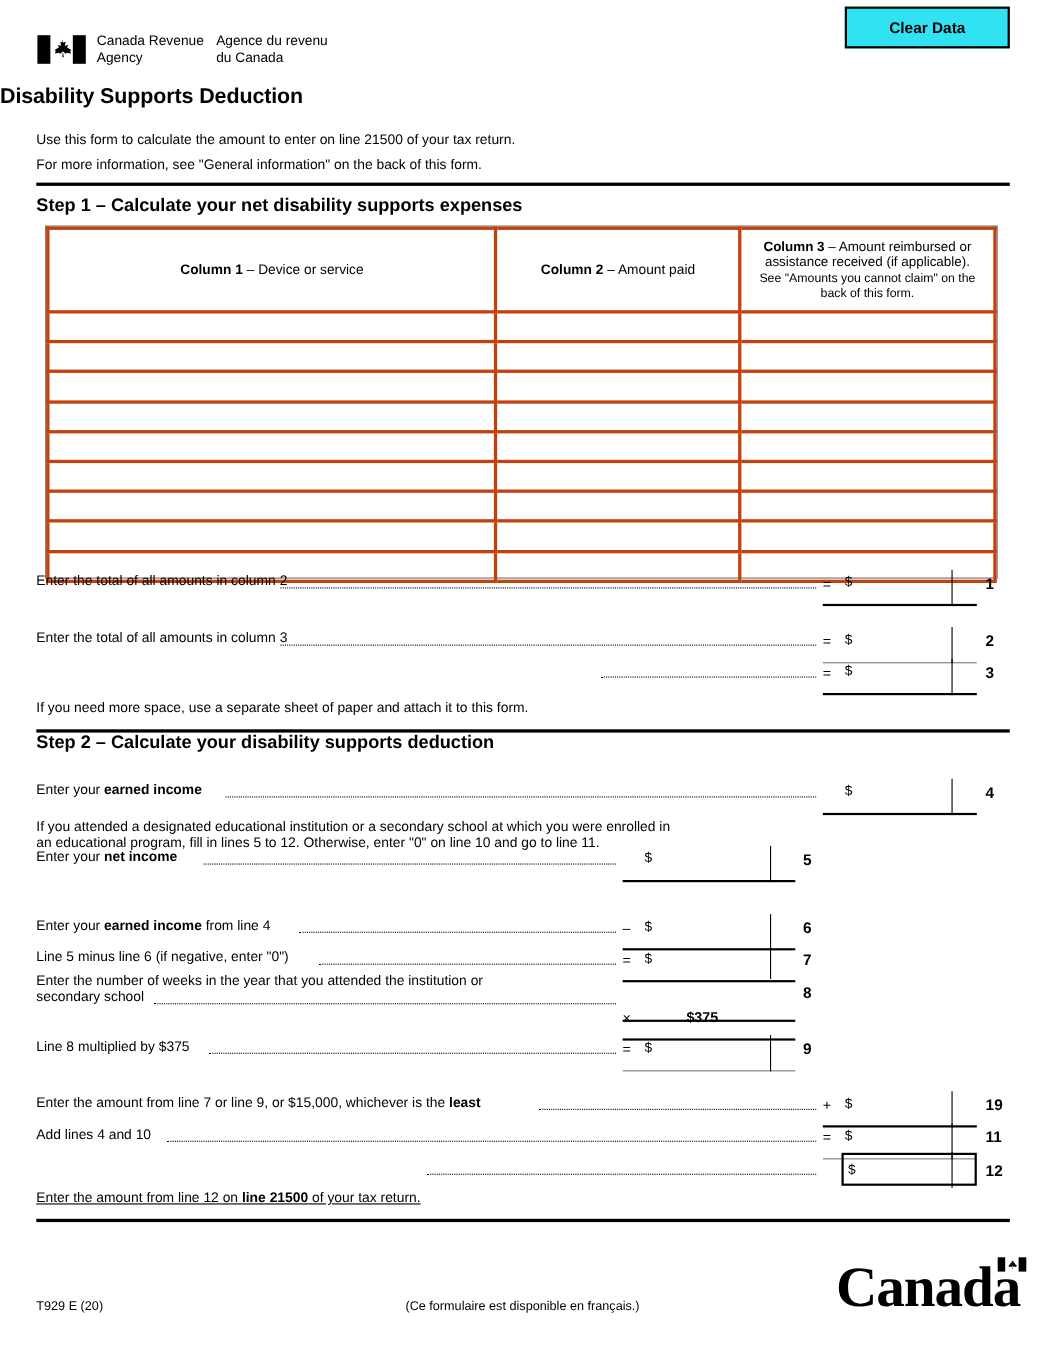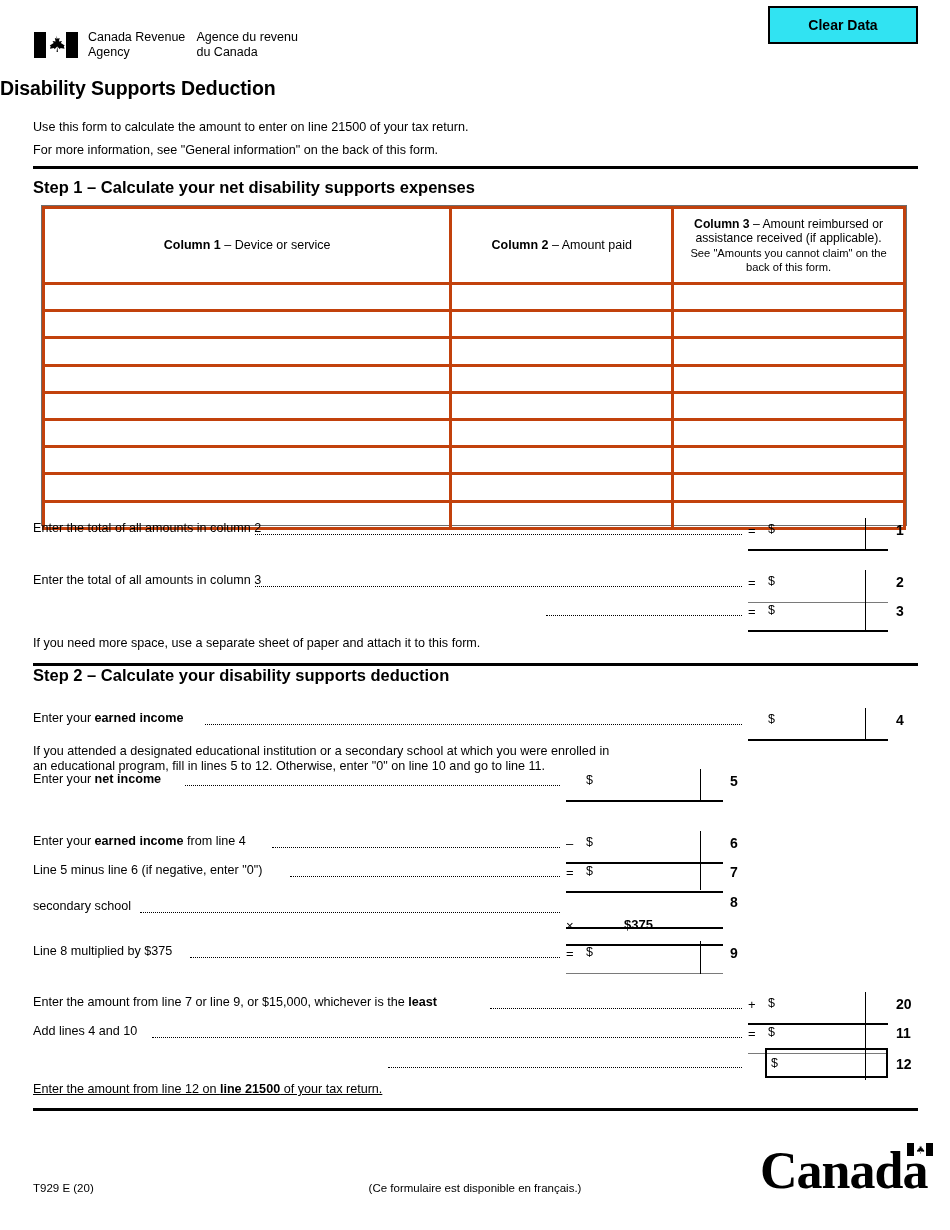--- a/index.html
+++ b/index.html
@@ -348,21 +348,21 @@
     <span class="op">=</span>
     <span class="dollar">$</span>
     <span class="base" style="width:157px;"></span>
     <span class="divider" style="left:134px; height:30px;"></span>
     <span class="lineno" style="left:164px;">7</span>
   </div>
 </div>
 
 <div class="row" style="top:884px; height:45px;">
   <div class="label">
-    <br>
+    <span>Enter the number of weeks in the year that you attended the institution or</span><br>
     <span>secondary school</span>
   </div>
   <div class="dots" style="left:140px; top:28px; width:420px;"></div>
   <div class="mf" style="left:566px; width:157px; height:45px;">
     <span class="base" style="width:157px;"></span>
     <span class="lineno" style="left:164px; top:10px;">8</span>
   </div>
 </div>
 
 <div class="row" style="top:916px;">
@@ -386,21 +386,21 @@
 </div>
 
 <div class="row" style="top:995px;">
   <div class="label"><span>Enter the amount from line 7 or line 9, or $15,000, whichever is the </span><b>least</b></div>
   <div class="dots" style="left:490px; top:13px; width:252px;"></div>
   <div class="mf" style="left:748px; width:140px;">
     <span class="op">+</span>
     <span class="dollar">$</span>
     <span class="base" style="width:140px;"></span>
     <span class="divider" style="left:117px; height:33px;"></span>
-    <span class="lineno" style="left:148px;">20</span>
+    <span class="lineno" style="left:148px;">19</span>
   </div>
 </div>
 
 <div class="row" style="top:1024px;">
   <div class="label">Add lines 4 and 10</div>
   <div class="dots" style="left:152px; top:13px; width:590px;"></div>
   <div class="mf" style="left:748px; width:140px;">
     <span class="op">=</span>
     <span class="dollar">$</span>
     <span class="base grey" style="width:140px;"></span>

